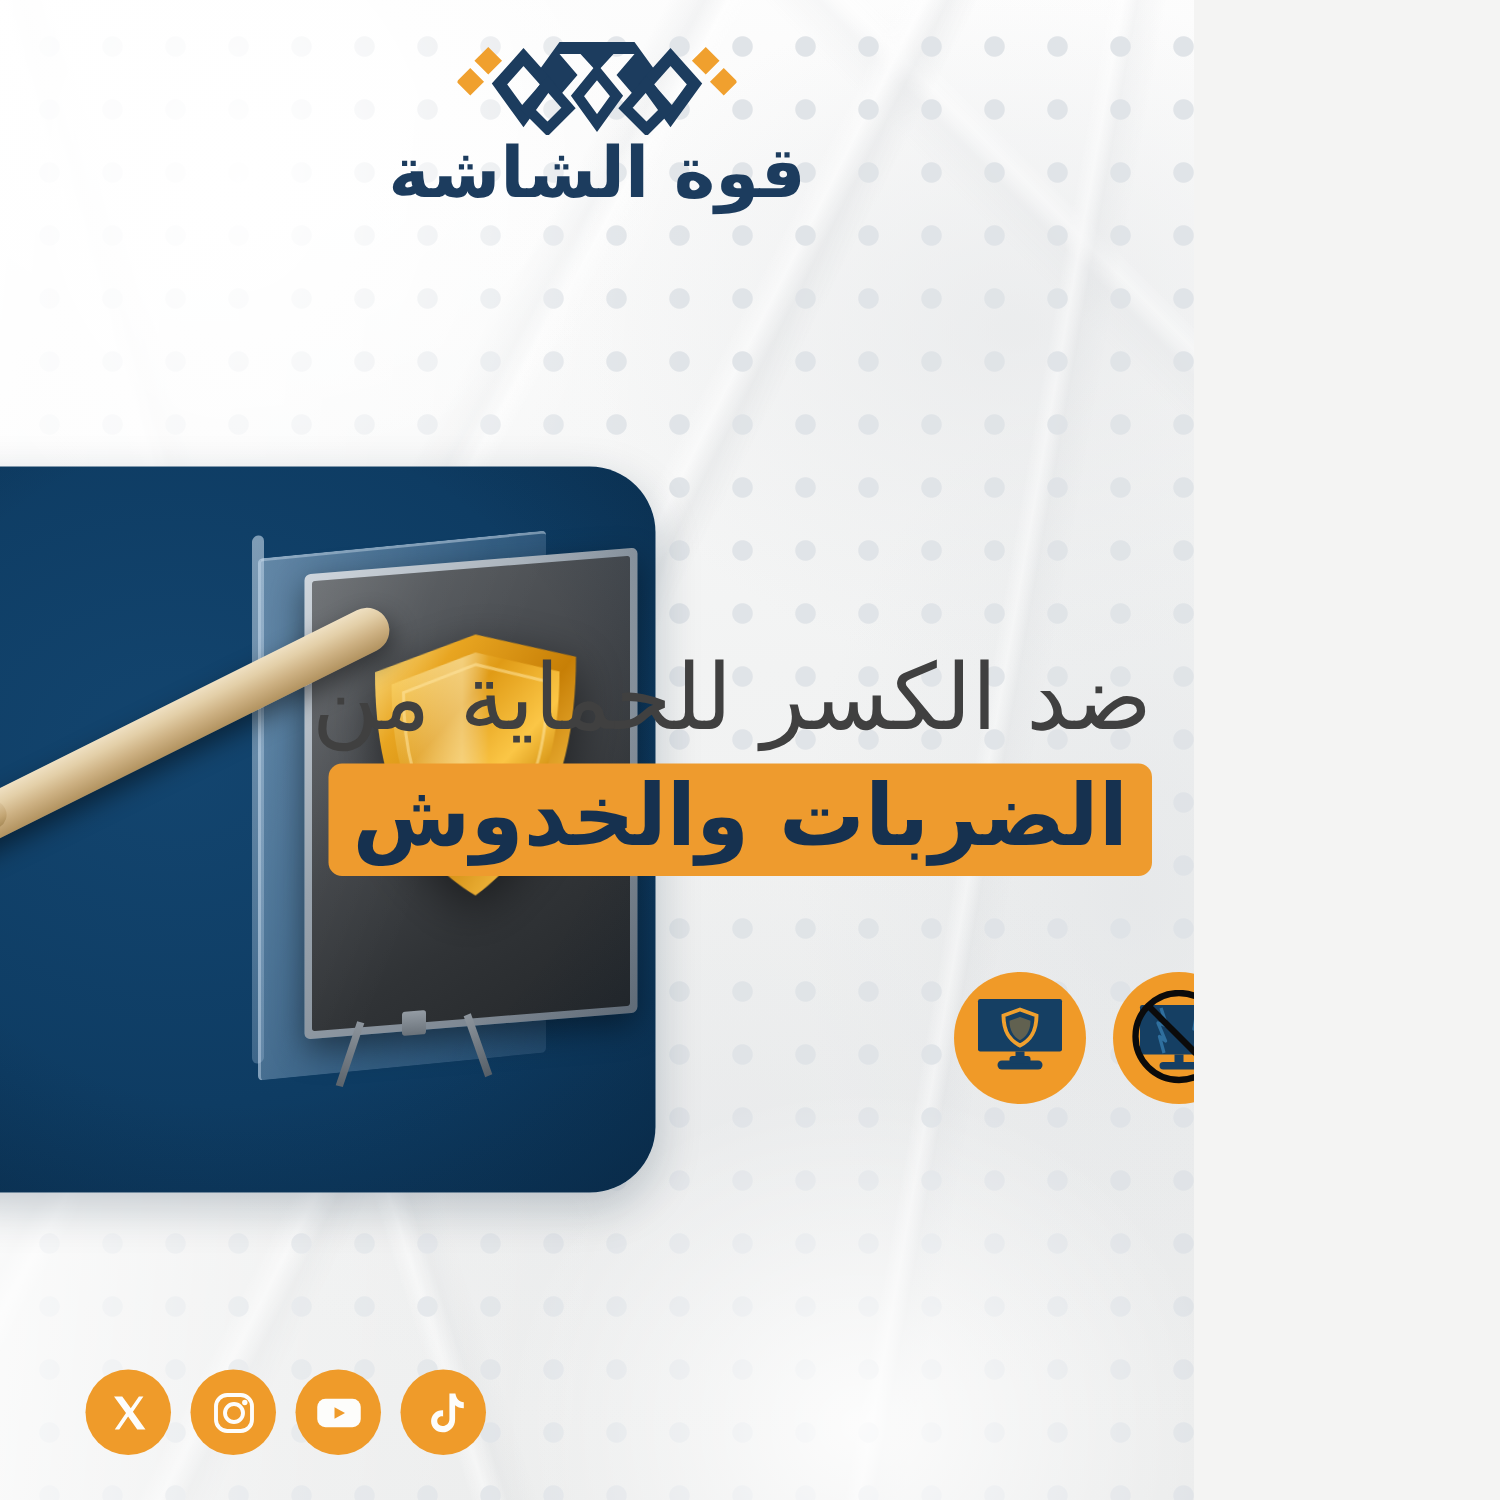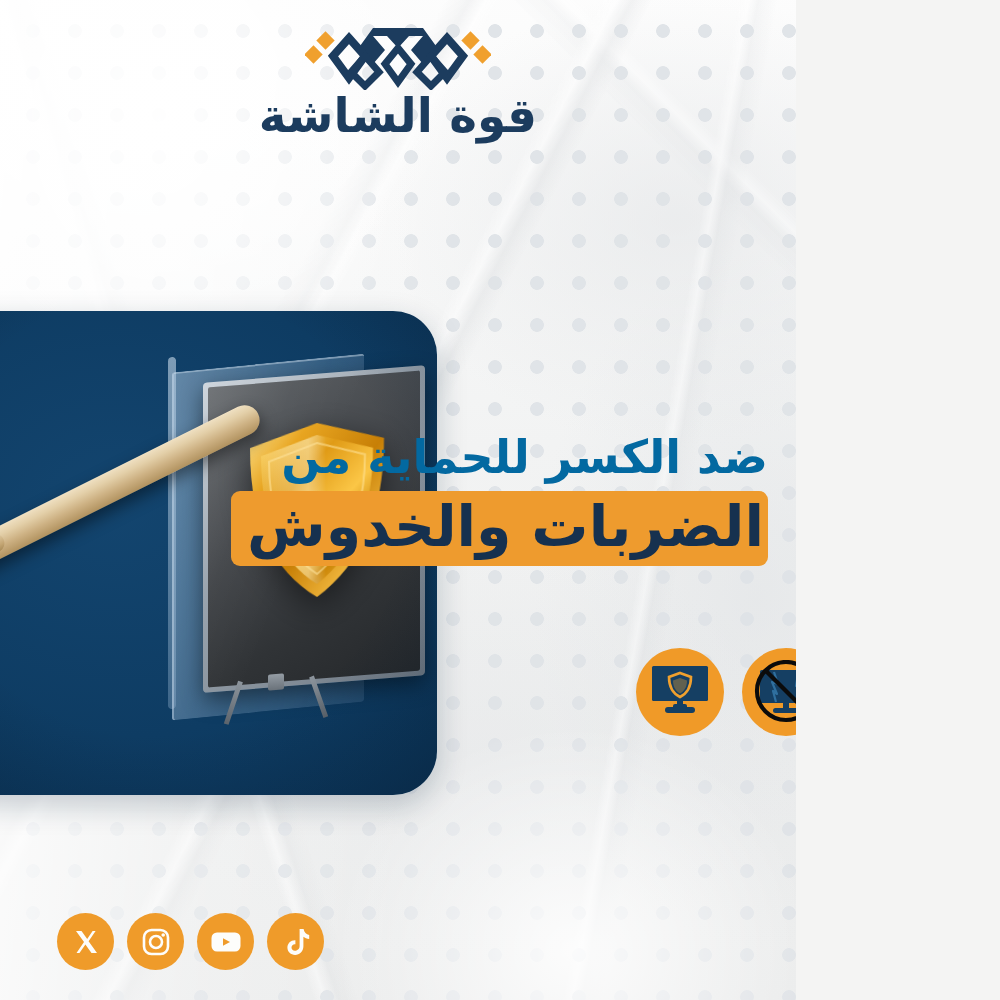--- a/index.html
+++ b/index.html
@@ -91,23 +91,23 @@
     box-shadow:0 7px 16px rgba(0,0,0,.45);}
   .bat-taper{position:absolute;left:-40px;top:272px;width:120px;height:19px;
     transform:rotate(-26.5deg);transform-origin:left center;border-radius:10px;
     background:linear-gradient(180deg,#e7d5b2,#c3a573 70%,#a88b58);}
 
   .card-vignette{position:absolute;inset:0;border-radius:44px;pointer-events:none;
     background:radial-gradient(ellipse 92% 88% at 45% 42%,rgba(0,0,0,0) 52%,rgba(4,24,44,.42) 100%);}
 
   
   .headline{position:absolute;right:28px;top:430px;width:580px;text-align:right;direction:rtl;}
-  .hl-line1{font-size:46px;font-weight:700;color:#0369a1;line-height:1.18;white-space:nowrap;}
+  .hl-line1{font-size:61px;font-weight:400;color:#404040;line-height:1.18;white-space:nowrap;}
   .hl-line2-wrap{margin-top:7px;display:inline-block;background:#ee9b2e;
-    border-radius:9px;padding:4px 4px 8px 16px;}
+    border-radius:9px;padding:4px 16px 8px 16px;}
   .hl-line2{font-size:57px;font-weight:700;color:#16314f;line-height:1.1;white-space:nowrap;
     letter-spacing:1px;}
 
   
   .badges{position:absolute;left:636px;top:648px;display:flex;gap:18px;}
   .badge{width:88px;height:88px;border-radius:50%;background:#f09a28;
     display:flex;align-items:center;justify-content:center;}
 
   
   .prod-icon{position:absolute;left:846px;top:846px;width:128px;height:128px;}

